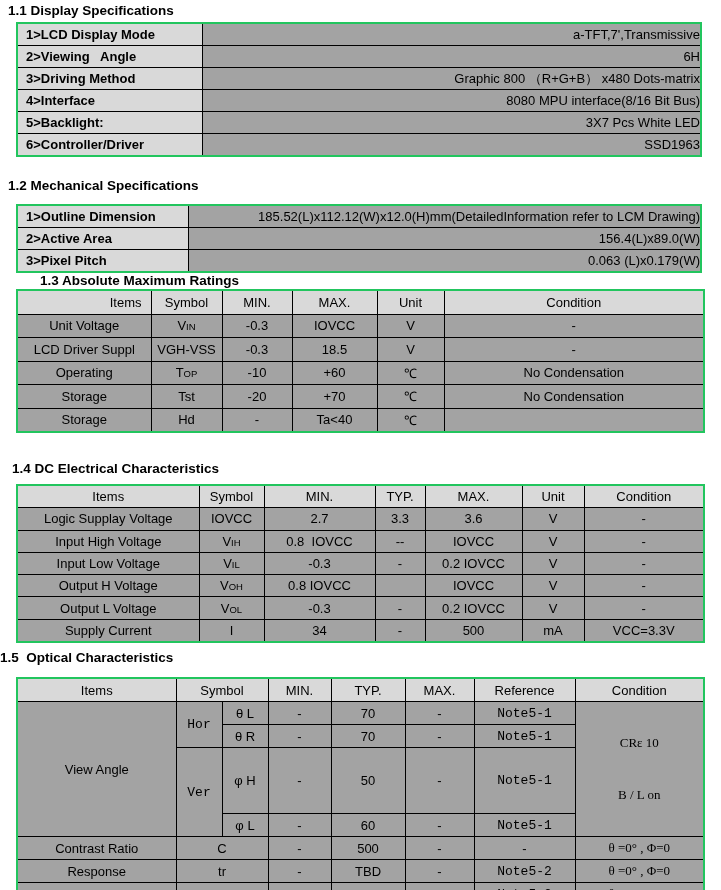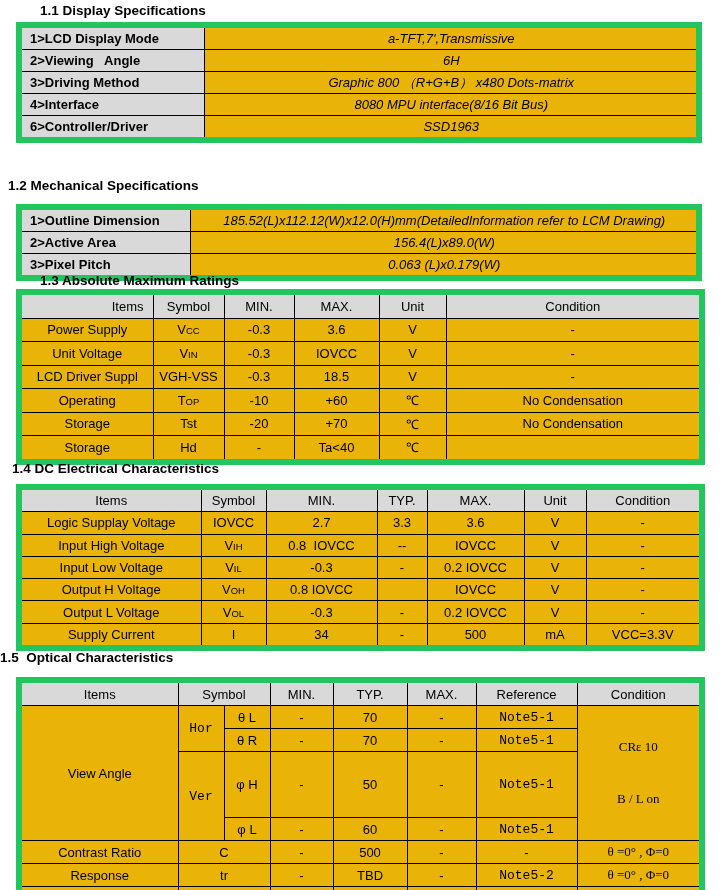--- a/index.html
+++ b/index.html
@@ -6,50 +6,50 @@
   body {
     width:721px; height:890px; background:#ffffff; color:#000000;
     font-family:"Liberation Sans", sans-serif; position:relative; overflow:hidden;
   }
   .page { position:relative; width:721px; height:890px; background:#ffffff; }
   .sec-title {
     position:absolute; font-weight:bold; font-size:13.5px; white-space:pre; color:#000;
   }
   table.spec {
     position:absolute; border-collapse:collapse; table-layout:fixed;
-    border:6px solid #22c55e; background:#eab308;
+    border:2px solid #22c55e; background:#a3a3a3;
   }
   table.spec td, table.spec th {
     border:1px solid #000; padding:0; overflow:hidden; white-space:pre;
     font-size:13px; font-weight:normal; vertical-align:middle; color:#000;
   }
   
   .kv .lbl { background:#d9d9d9; font-weight:bold; text-align:left; padding-left:8px; }
-  .kv .val { text-align:center; padding-left:2px;font-style:italic; }
+  .kv .val { text-align:right; padding-left:2px; }
   #t11 td { height:21px; }
   #t12 td { height:21px; }
   
   .hdr { background:#d9d9d9; font-weight:bold; text-align:center; }
   .hdr.right { text-align:right; padding-right:9px; }
   td.item { font-weight:bold; text-align:center; }
   td.c { text-align:center; }
   #t13 td, #t13 th { height:22.5px; }
   #t14 td, #t14 th { height:21.3px; }
   #t15 td, #t15 th { height:22px; }
   .mono { font-family:"Liberation Mono", monospace; font-size:12px; }
   .serif { font-family:"Liberation Serif", serif; font-size:12px; }
   .cond-block { font-family:"Liberation Serif", serif; font-size:13px; line-height:22px; }
   table.spec sub { font-size:9.5px; vertical-align:baseline; line-height:1; }
 </style>
 </head>
 <body>
 
 <div class="page">
 
-  <div class="sec-title" style="left:8px; top:3px;margin-left:32px;">1.1 Display Specifications</div>
+  <div class="sec-title" style="left:8px; top:3px;">1.1 Display Specifications</div>
   <table class="spec kv" id="t11" style="left:16px; top:22px; width:686px;">
     <colgroup>
         <col style="width:185px">
         <col>
       </colgroup>
     <tbody>
         <tr>
       <td class="lbl">1&gt;LCD Display Mode</td>
       <td class="val">a-TFT,7',Transmissive</td>
     </tr>
@@ -57,20 +57,24 @@
       <td class="lbl">2&gt;Viewing   Angle</td>
       <td class="val">6H</td>
     </tr>
     <tr>
       <td class="lbl">3&gt;Driving Method</td>
       <td class="val">Graphic 800 （R+G+B） x480 Dots-matrix</td>
     </tr>
     <tr>
       <td class="lbl">4&gt;Interface</td>
       <td class="val">8080 MPU interface(8/16 Bit Bus)</td>
+    </tr>
+    <tr>
+      <td class="lbl">5&gt;Backlight:</td>
+      <td class="val">3X7 Pcs White LED</td>
     </tr>
     <tr>
       <td class="lbl">6&gt;Controller/Driver</td>
       <td class="val">SSD1963</td>
     </tr>
   </tbody>
     </table>
 
   <div class="sec-title" style="left:8px; top:178px;">1.2 Mechanical Specifications</div>
   <table class="spec kv" id="t12" style="left:16px; top:204px; width:686px;">
@@ -105,28 +109,20 @@
         <col>
     </colgroup>
     <tbody>
         <tr>
       <th class="hdr right">Items</th>
       <th class="hdr">Symbol</th>
       <th class="hdr">MIN.</th>
       <th class="hdr">MAX.</th>
       <th class="hdr">Unit</th>
       <th class="hdr">Condition</th>
-    </tr>
-    <tr>
-      <td class="item">Power Supply</td>
-      <td class="c">V<sub>CC</sub></td>
-      <td class="c">-0.3</td>
-      <td class="c">3.6</td>
-      <td class="c">V</td>
-      <td class="c">-</td>
     </tr>
     <tr>
       <td class="item">Unit Voltage</td>
       <td class="c">V<sub>IN</sub></td>
       <td class="c">-0.3</td>
       <td class="c">IOVCC</td>
       <td class="c">V</td>
       <td class="c">-</td>
     </tr>
     <tr>

